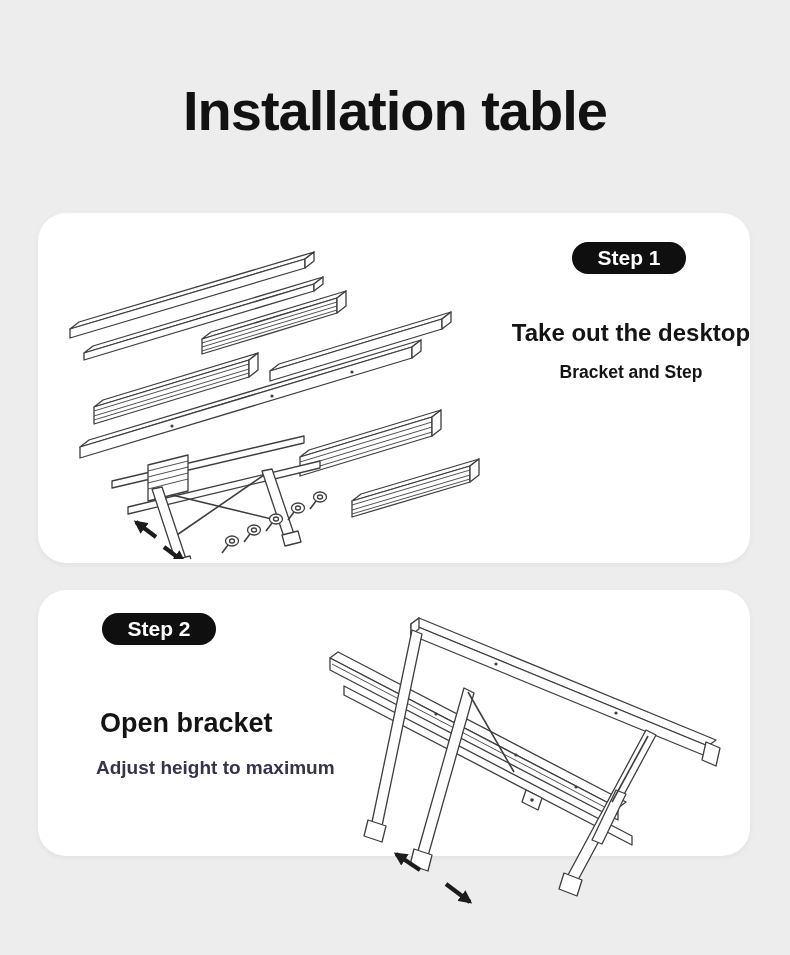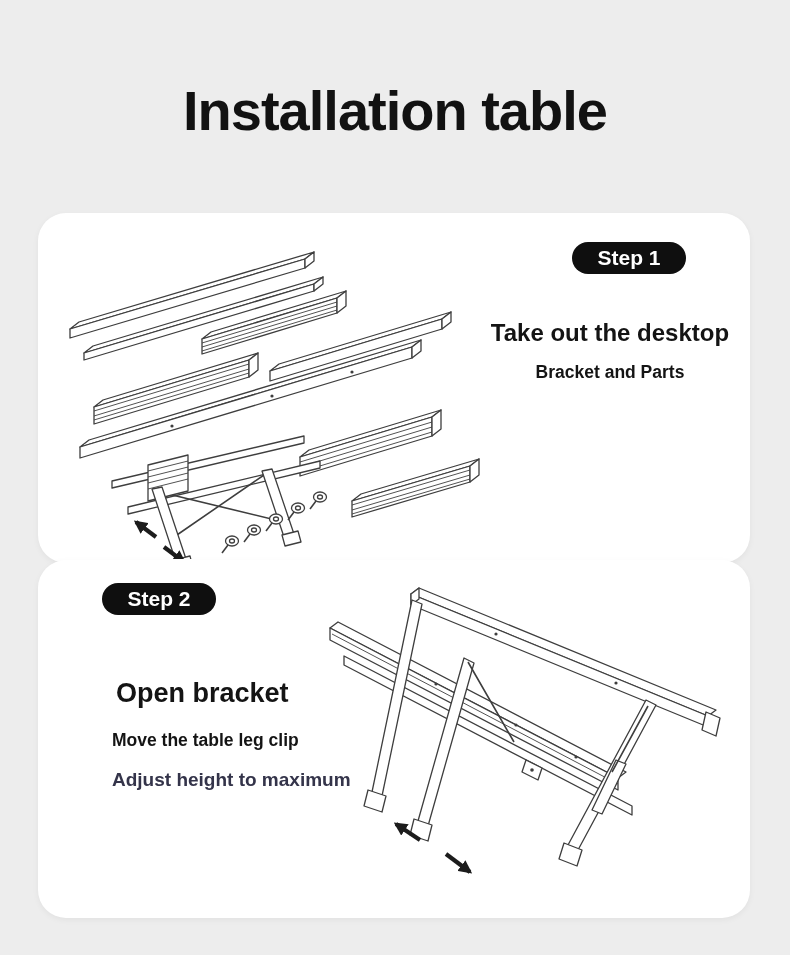--- a/index.html
+++ b/index.html
@@ -14,34 +14,34 @@
   }
   .page-title{
     position:absolute;top:78px;left:0;width:790px;text-align:center;
     font-size:56px;font-weight:bold;letter-spacing:-1px;color:var(--title-text);
   }
   .card{
     position:absolute;left:38px;width:712px;background:var(--card-bg);
     border-radius:28px;box-shadow:0 2px 6px rgba(0,0,0,0.05);
   }
   .card.step1{top:213px;height:350px;}
-  .card.step2{top:560px;height:358px;}
+  .card.step2{top:590px;height:266px;}
   .badge{
     position:absolute;height:32px;min-width:114px;padding:0 18px;
     background:var(--badge-bg);color:var(--badge-text);border-radius:17px;
     font-size:21px;font-weight:bold;display:flex;align-items:center;justify-content:center;
   }
   .step1 .badge{left:534px;top:29px;}
   .step2 .badge{left:64px;top:23px;}
   .step1-text{
-    position:absolute;left:438px;top:106px;width:268px;text-align:center;color:var(--body-text);
+    position:absolute;left:459px;top:106px;width:268px;text-align:center;color:var(--body-text);
   }
   .step1-heading{font-size:24px;font-weight:bold;}
   .step1-subheading{font-size:17.5px;font-weight:bold;margin-top:15px;}
-  .step2-text{position:absolute;left:58px;top:118px;width:270px;color:var(--body-text);margin-left:16px;}
+  .step2-text{position:absolute;left:58px;top:118px;width:270px;color:var(--body-text);}
   .step2-heading{font-size:27px;font-weight:bold;margin-left:4px;}
   .step2-line1{font-size:17.5px;font-weight:bold;margin-top:21px;}
   .step2-line2{font-size:19px;font-weight:bold;margin-top:18px;color:var(--accent-text);}
   svg{position:absolute;}
   .diagram1{left:14px;top:6px;}
   .diagram2{left:278px;top:4px;}
   svg .ln{fill:#ffffff;stroke:var(--line-art);stroke-width:1.3;stroke-linejoin:round;}
   svg .hl{stroke:var(--line-art);stroke-width:0.9;fill:none;}
   svg .wire{stroke:var(--line-art);stroke-width:1.6;fill:none;}
   svg .arrow{stroke:#1c1c1c;stroke-width:4.2;fill:none;}
@@ -147,33 +147,32 @@
       <line class="arrow" x1="112" y1="328" x2="132" y2="343" marker-end="url(#ah1)"></line>
     </g>
   </svg>
 
   <div class="badge">
     <span>Step 1</span>
   </div>
 
   <div class="step1-text">
     <div class="step1-heading">Take out the desktop</div>
-    <div class="step1-subheading">Bracket and Parts</div>
+    <div class="step1-subheading">Bracket and Step</div>
   </div>
 </section>
 
 <section class="card step2">
 
   <div class="badge">
     <span>Step 2</span>
   </div>
 
   <div class="step2-text">
     <div class="step2-heading">Open bracket</div>
-    <div class="step2-line1">Move the table leg clip</div>
     <div class="step2-line2">Adjust height to maximum</div>
   </div>
 
   <svg class="diagram2" width="444" height="348" viewBox="0 0 444 348" aria-label="opened-folding-bracket-with-direction-arrows">
     <defs>
       <marker id="ah2" viewBox="0 0 10 10" refX="8" refY="5" markerWidth="3.2" markerHeight="3.2" orient="auto">
         <path d="M0,0 L10,5 L0,10 Z" fill="#1c1c1c"></path>
       </marker>
     </defs>
 

